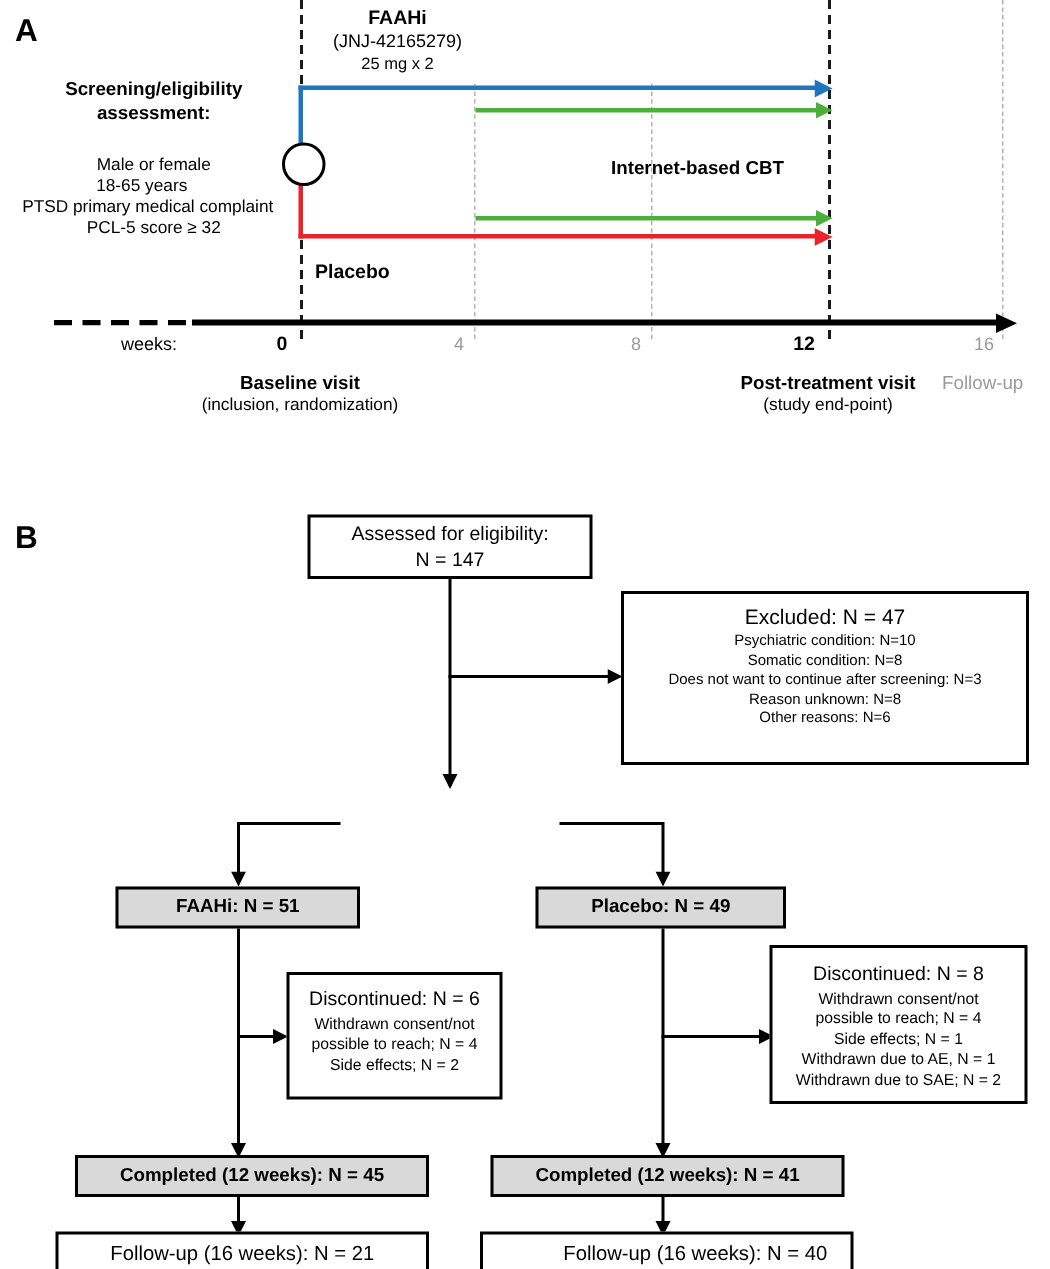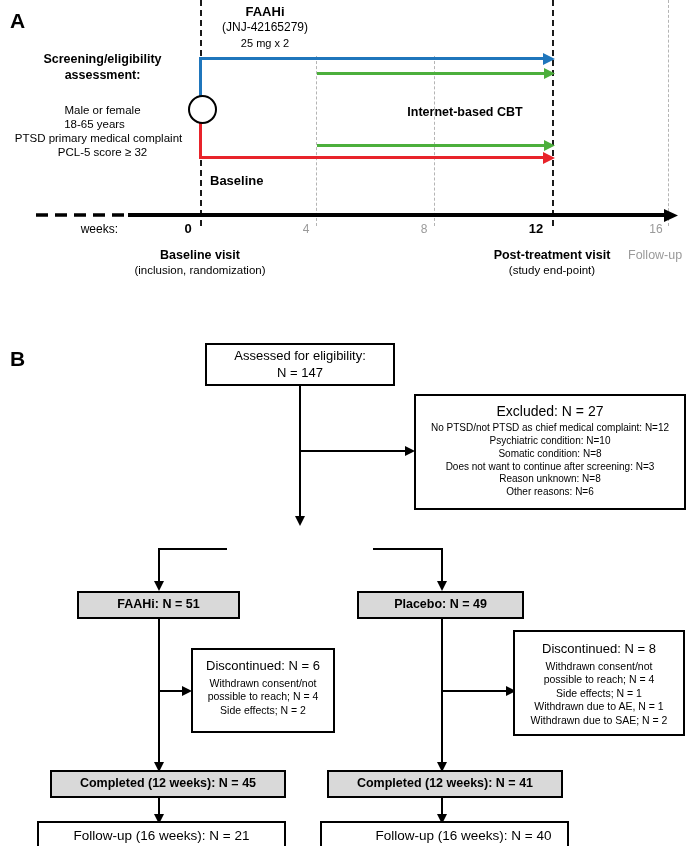--- a/index.html
+++ b/index.html
@@ -126,21 +126,21 @@
       <polygon points="0,2 11,7.5 0,13" fill="#4caf3c"></polygon>
     </svg>
 
     <div class="seg seg-green" style="left:317px; top:144px; width:231px; height:2.5px;"></div>
     <svg class="abs" style="left:544px; top:138px;" width="13" height="15" viewBox="0 0 13 15">
       <polygon points="0,2 11,7.5 0,13" fill="#4caf3c"></polygon>
     </svg>
 
     <div class="txt bold" style="left:370px; top:104px; width:190px; font-size:12.5px;">Internet-based CBT</div>
 
-    <div class="txt bold" style="left:210px; top:173px; width:120px; font-size:13px; text-align:left;">Baseline</div>
+    <div class="txt bold" style="left:210px; top:173px; width:120px; font-size:13px; text-align:left;">Placebo</div>
 
     <svg class="abs" style="left:36px; top:212px;" width="92" height="6">
       <line x1="0" y1="3" x2="90" y2="3" stroke="#000" stroke-width="3.5" stroke-dasharray="12,7"></line>
     </svg>
 
     <div class="abs" style="left:128px; top:213px; width:540px; height:3.5px; background:#000;"></div>
     <svg class="abs" style="left:664px; top:207px;" width="16" height="17" viewBox="0 0 16 17">
       <polygon points="0,2 14,8.5 0,15" fill="#000"></polygon>
     </svg>
 
@@ -174,22 +174,21 @@
     <svg class="abs" style="left:294px; top:216px;" width="12" height="12" viewBox="0 0 12 12">
       <polygon points="1,0 11,0 6,10" fill="#000"></polygon>
     </svg>
 
     <div class="connector" style="left:299px; top:150px; width:108px; height:1.6px;"></div>
     <svg class="abs" style="left:405px; top:145px;" width="12" height="12" viewBox="0 0 12 12">
       <polygon points="0,1 10,6 0,11" fill="#000"></polygon>
     </svg>
 
     <div class="box" style="left:414px; top:94px; width:272px; height:116px; justify-content:flex-start; padding-top:6px;">
-      <div class="hdr" style="font-size:14px; margin-bottom:2px;">Excluded: N = 27</div>
-      <div class="sub">No PTSD/not PTSD as chief medical complaint: N=12</div>
+      <div class="hdr" style="font-size:14px; margin-bottom:2px;">Excluded: N = 47</div>
       <div class="sub">Psychiatric condition: N=10</div>
       <div class="sub">Somatic condition: N=8</div>
       <div class="sub">Does not want to continue after screening: N=3</div>
       <div class="sub">Reason unknown: N=8</div>
       <div class="sub">Other reasons: N=6</div>
     </div>
 
 
     <div class="connector" style="left:158px; top:248px; width:69px; height:1.6px;"></div>
     <div class="connector" style="left:373px; top:248px; width:69px; height:1.6px;"></div>

